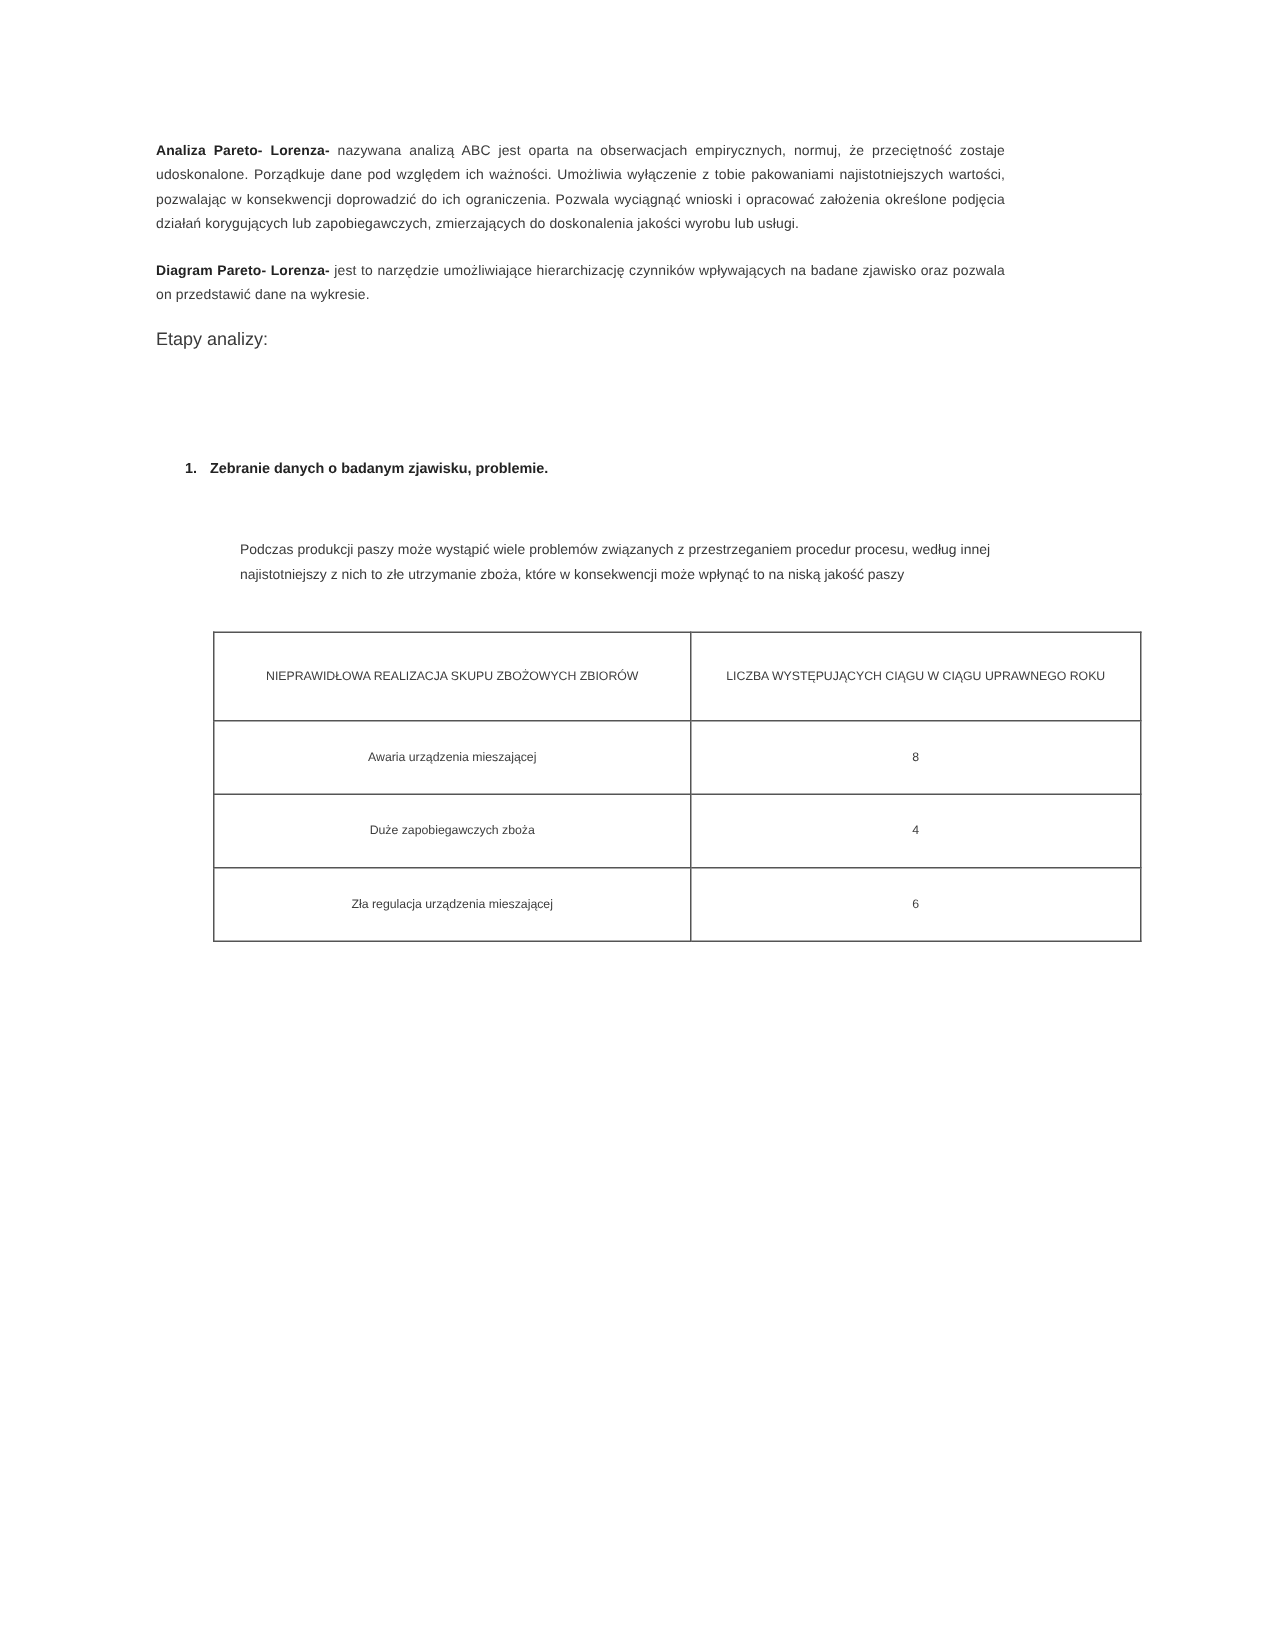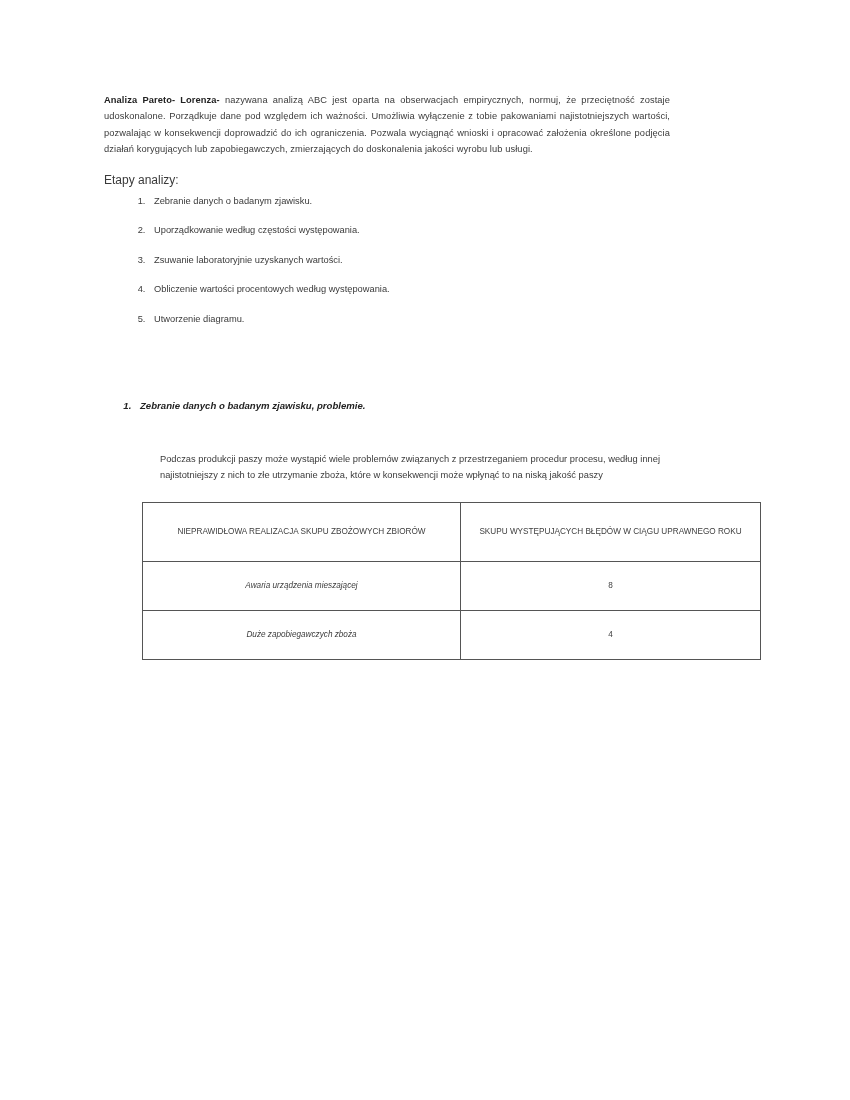--- a/index.html
+++ b/index.html
@@ -50,104 +50,102 @@
     margin-bottom: 14.5px;
     padding-left: 6px;
   }
   ol.section {
     margin: 72px 0 0 0;
     padding-left: 30px;
     font-size: 9.6px;
   }
   ol.section li {
     font-weight: bold;
-    font-style: italic;
     color: #232323;
     padding-left: 6px;
     line-height: 14px;
   }
   .subpara {
     font-size: 9.3px;
     line-height: 16.4px;
     text-align: justify;
     color: #3a3a3a;
     margin: 38px 0 0 56px;
     width: 500px;
   }
   table.data {
-    margin: 19px 0 0 38px;
+    margin: 30px 0 0 38px;
     border-collapse: collapse;
     width: 618px;
     table-layout: fixed;
   }
   table.data th, table.data td {
     border: 1px solid #555;
     font-size: 8.2px;
     color: #3d3d3d;
     text-align: center;
     vertical-align: middle;
     padding: 9px 10px;
     line-height: 12px;
     font-weight: normal;
   }
   table.data th {
     height: 40px;
   }
   table.data td.label {
     height: 30px;
-    font-style: italic;
   }
   table.data td.value {
     width: 300px;
   }
   table.data col.c1 { width: 318px; }
   table.data col.c2 { width: 300px; }
 </style>
 </head>
 <body>
 
 <div class="page">
 
   <p class="para">
     <span class="lead">Analiza Pareto- Lorenza-</span><span> nazywana analizą ABC jest oparta na obserwacjach empirycznych, normuj, że przeciętność zostaje udoskonalone. Porządkuje dane pod względem ich ważności. Umożliwia wyłączenie z tobie pakowaniami najistotniejszych wartości, pozwalając w konsekwencji doprowadzić do ich ograniczenia. Pozwala wyciągnąć wnioski i opracować założenia określone podjęcia działań korygujących lub zapobiegawczych, zmierzających do doskonalenia jakości wyrobu lub usługi.</span>
   </p>
 
+  <p class="para">
+    <span class="lead">Diagram Pareto- Lorenza-</span><span> jest to narzędzie umożliwiające hierarchizację czynników wpływających na badane zjawisko oraz pozwala on przedstawić dane na wykresie.</span>
+  </p>
 
   <p class="plain">Etapy analizy:</p>
 
-  <ol class="steps">
-    <li>Zebranie danych o badanym zjawisku.</li>
-    <li>Uporządkowanie według częstości występowania.</li>
-    <li>Zsuwanie laboratoryjnie uzyskanych wartości.</li>
-    <li>Obliczenie wartości procentowych według występowania.</li>
-    <li>Utworzenie diagramu.</li>
-  </ol>
 
   <ol class="section">
     <li>Zebranie danych o badanym zjawisku, problemie.</li>
   </ol>
 
   <p class="subpara">Podczas produkcji paszy może wystąpić wiele problemów związanych z przestrzeganiem procedur procesu, według innej najistotniejszy z nich to złe utrzymanie zboża, które w konsekwencji może wpłynąć to na niską jakość paszy</p>
 
   <table class="data">
     <colgroup>
         <col class="c1">
         <col class="c2">
       </colgroup>
     <thead>
       <tr>
         <th>NIEPRAWIDŁOWA REALIZACJA SKUPU ZBOŻOWYCH ZBIORÓW</th>
-        <th>SKUPU WYSTĘPUJĄCYCH BŁĘDÓW W CIĄGU UPRAWNEGO ROKU</th>
+        <th>LICZBA WYSTĘPUJĄCYCH CIĄGU W CIĄGU UPRAWNEGO ROKU</th>
       </tr>
     </thead>
     <tbody>
       <tr>
         <td class="label">Awaria urządzenia mieszającej</td>
         <td class="value">8</td>
       </tr>
       <tr>
         <td class="label">Duże zapobiegawczych zboża</td>
         <td class="value">4</td>
       </tr>
+      <tr>
+        <td class="label">Zła regulacja urządzenia mieszającej</td>
+        <td class="value">6</td>
+      </tr>
     </tbody>
   </table>
 
 </div>
 
 </body></html>

